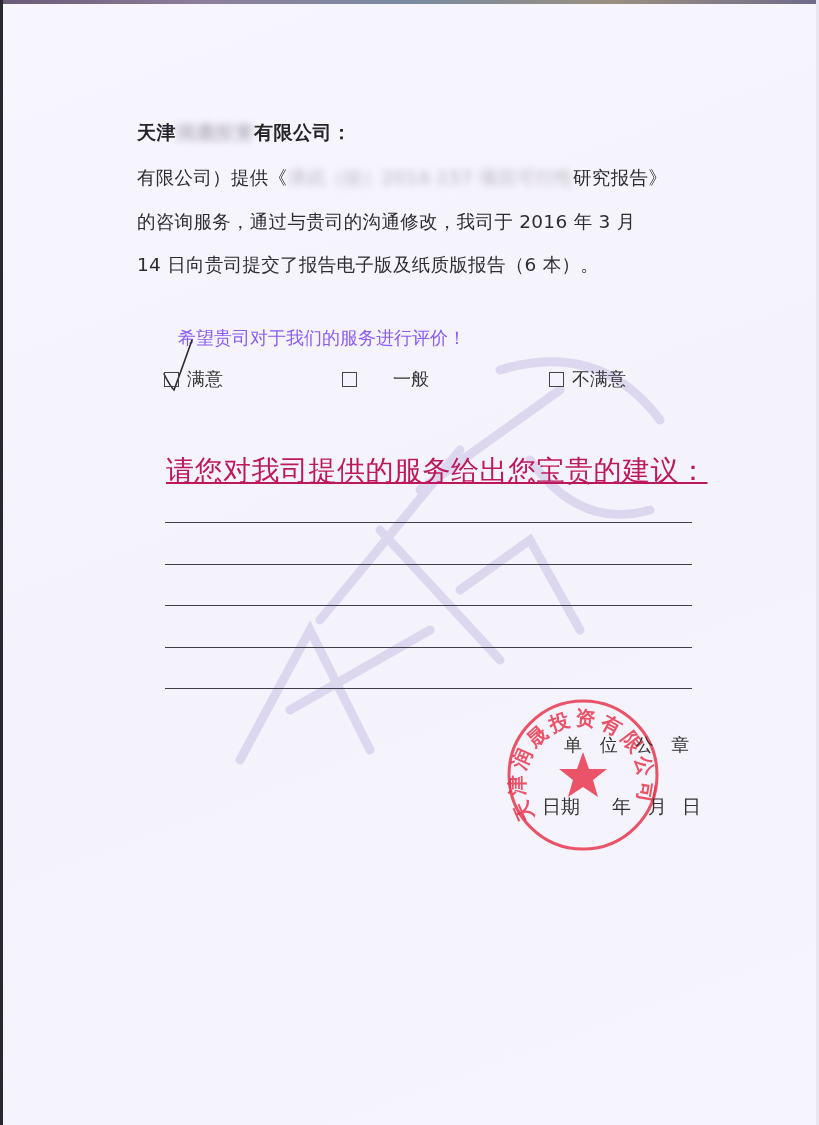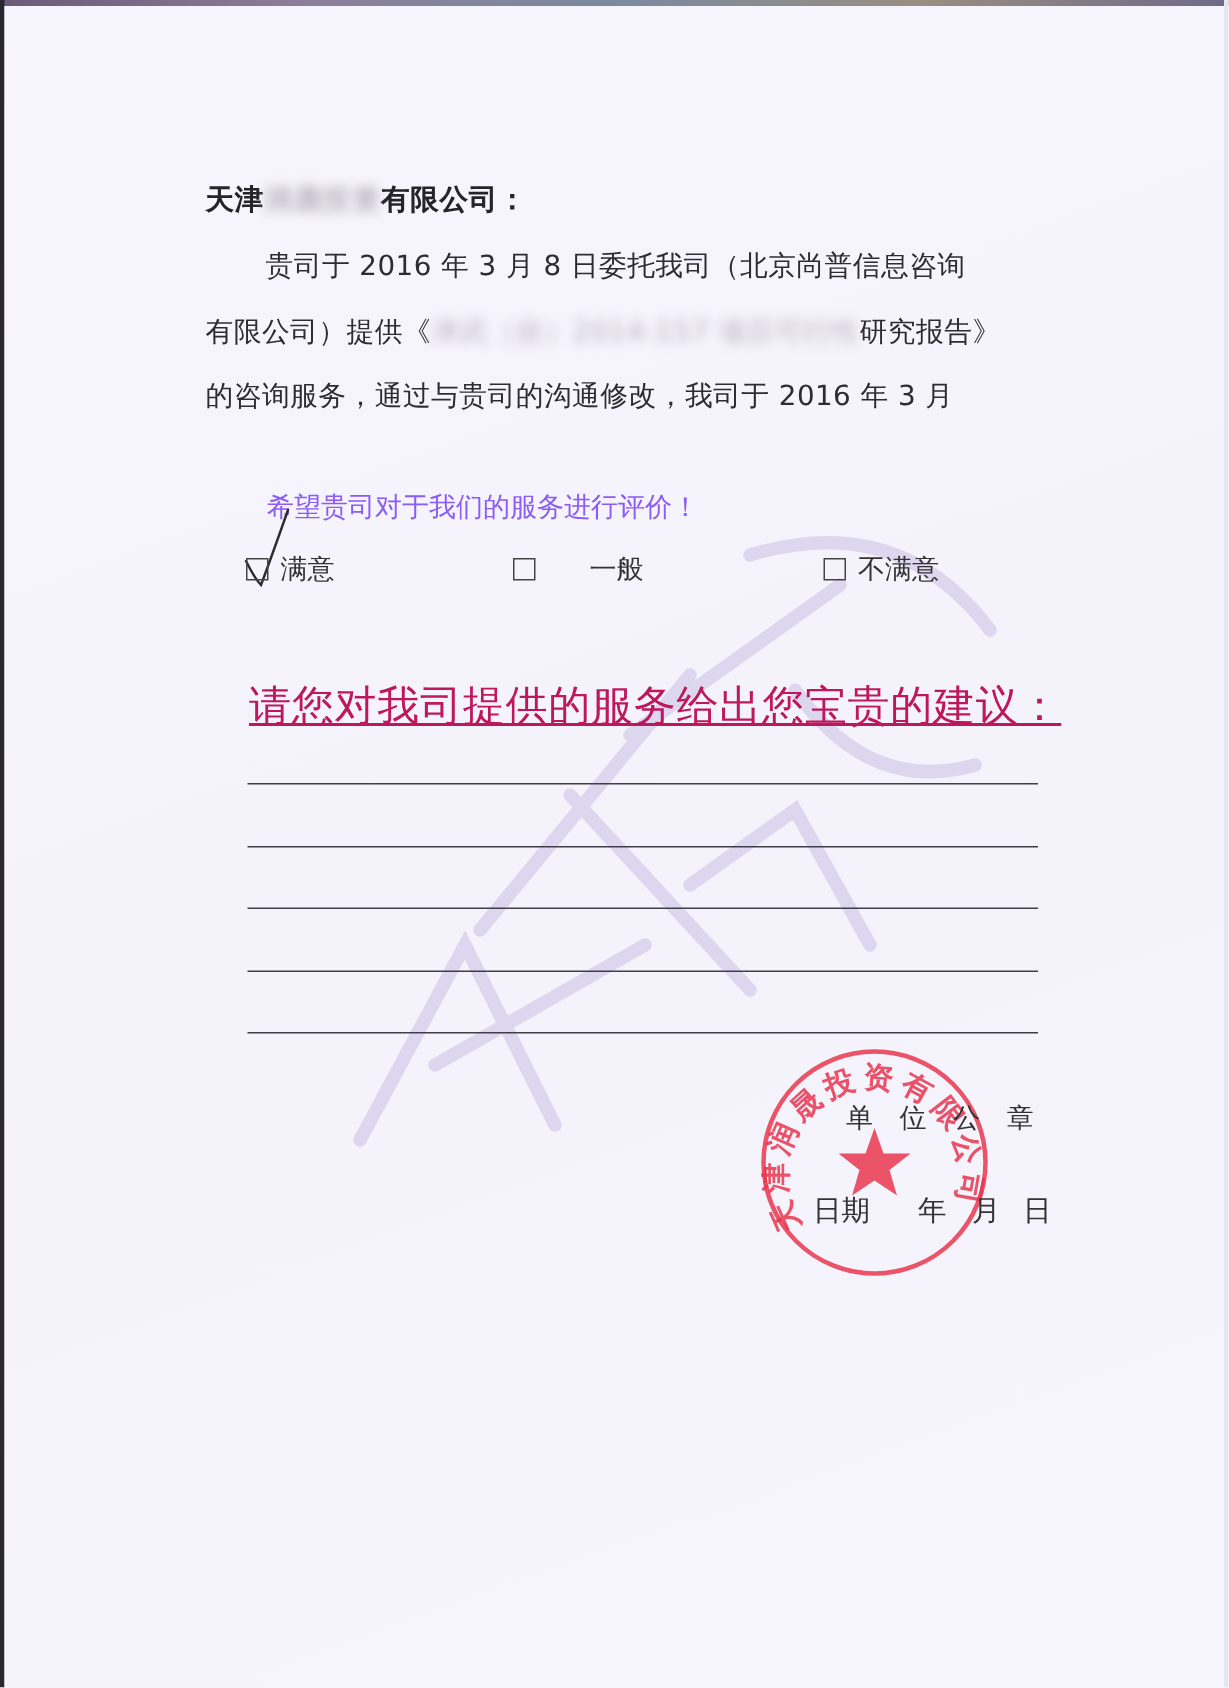--- a/index.html
+++ b/index.html
@@ -52,23 +52,23 @@
     <path d="M260 260 L330 210 L380 300"></path>
     <path d="M90 380 L230 300"></path>
   </g>
 </svg>
 
 <div class="greeting">
   <span>天津</span><span class="blur">润晟投资</span><span>有限公司：</span>
 </div>
 
 <div class="para">
-  <div><span class="indent"></span><span>贵司于 2016 年 3 月 8 日委托我司（北京尚普信息咨询</span></div>
   <div><span>有限公司）提供《</span><span class="blur">津武（挂）2014-157 项目可行性</span><span>研究报告》</span></div>
   <div>的咨询服务，通过与贵司的沟通修改，我司于 2016 年 3 月</div>
+  <div>14 日向贵司提交了报告电子版及纸质版报告（6 本）。</div>
 </div>
 
 <div class="request">希望贵司对于我们的服务进行评价！</div>
 
 <svg class="checkmark" viewBox="0 0 40 60">
   <path d="M4 40 Q10 52 14 56 Q20 40 32 6" fill="none" stroke="#2a2a30" stroke-width="1.6" stroke-linecap="round"></path>
 </svg>
 
 <div class="options" style="left:164px;">
   <span class="box"></span>

